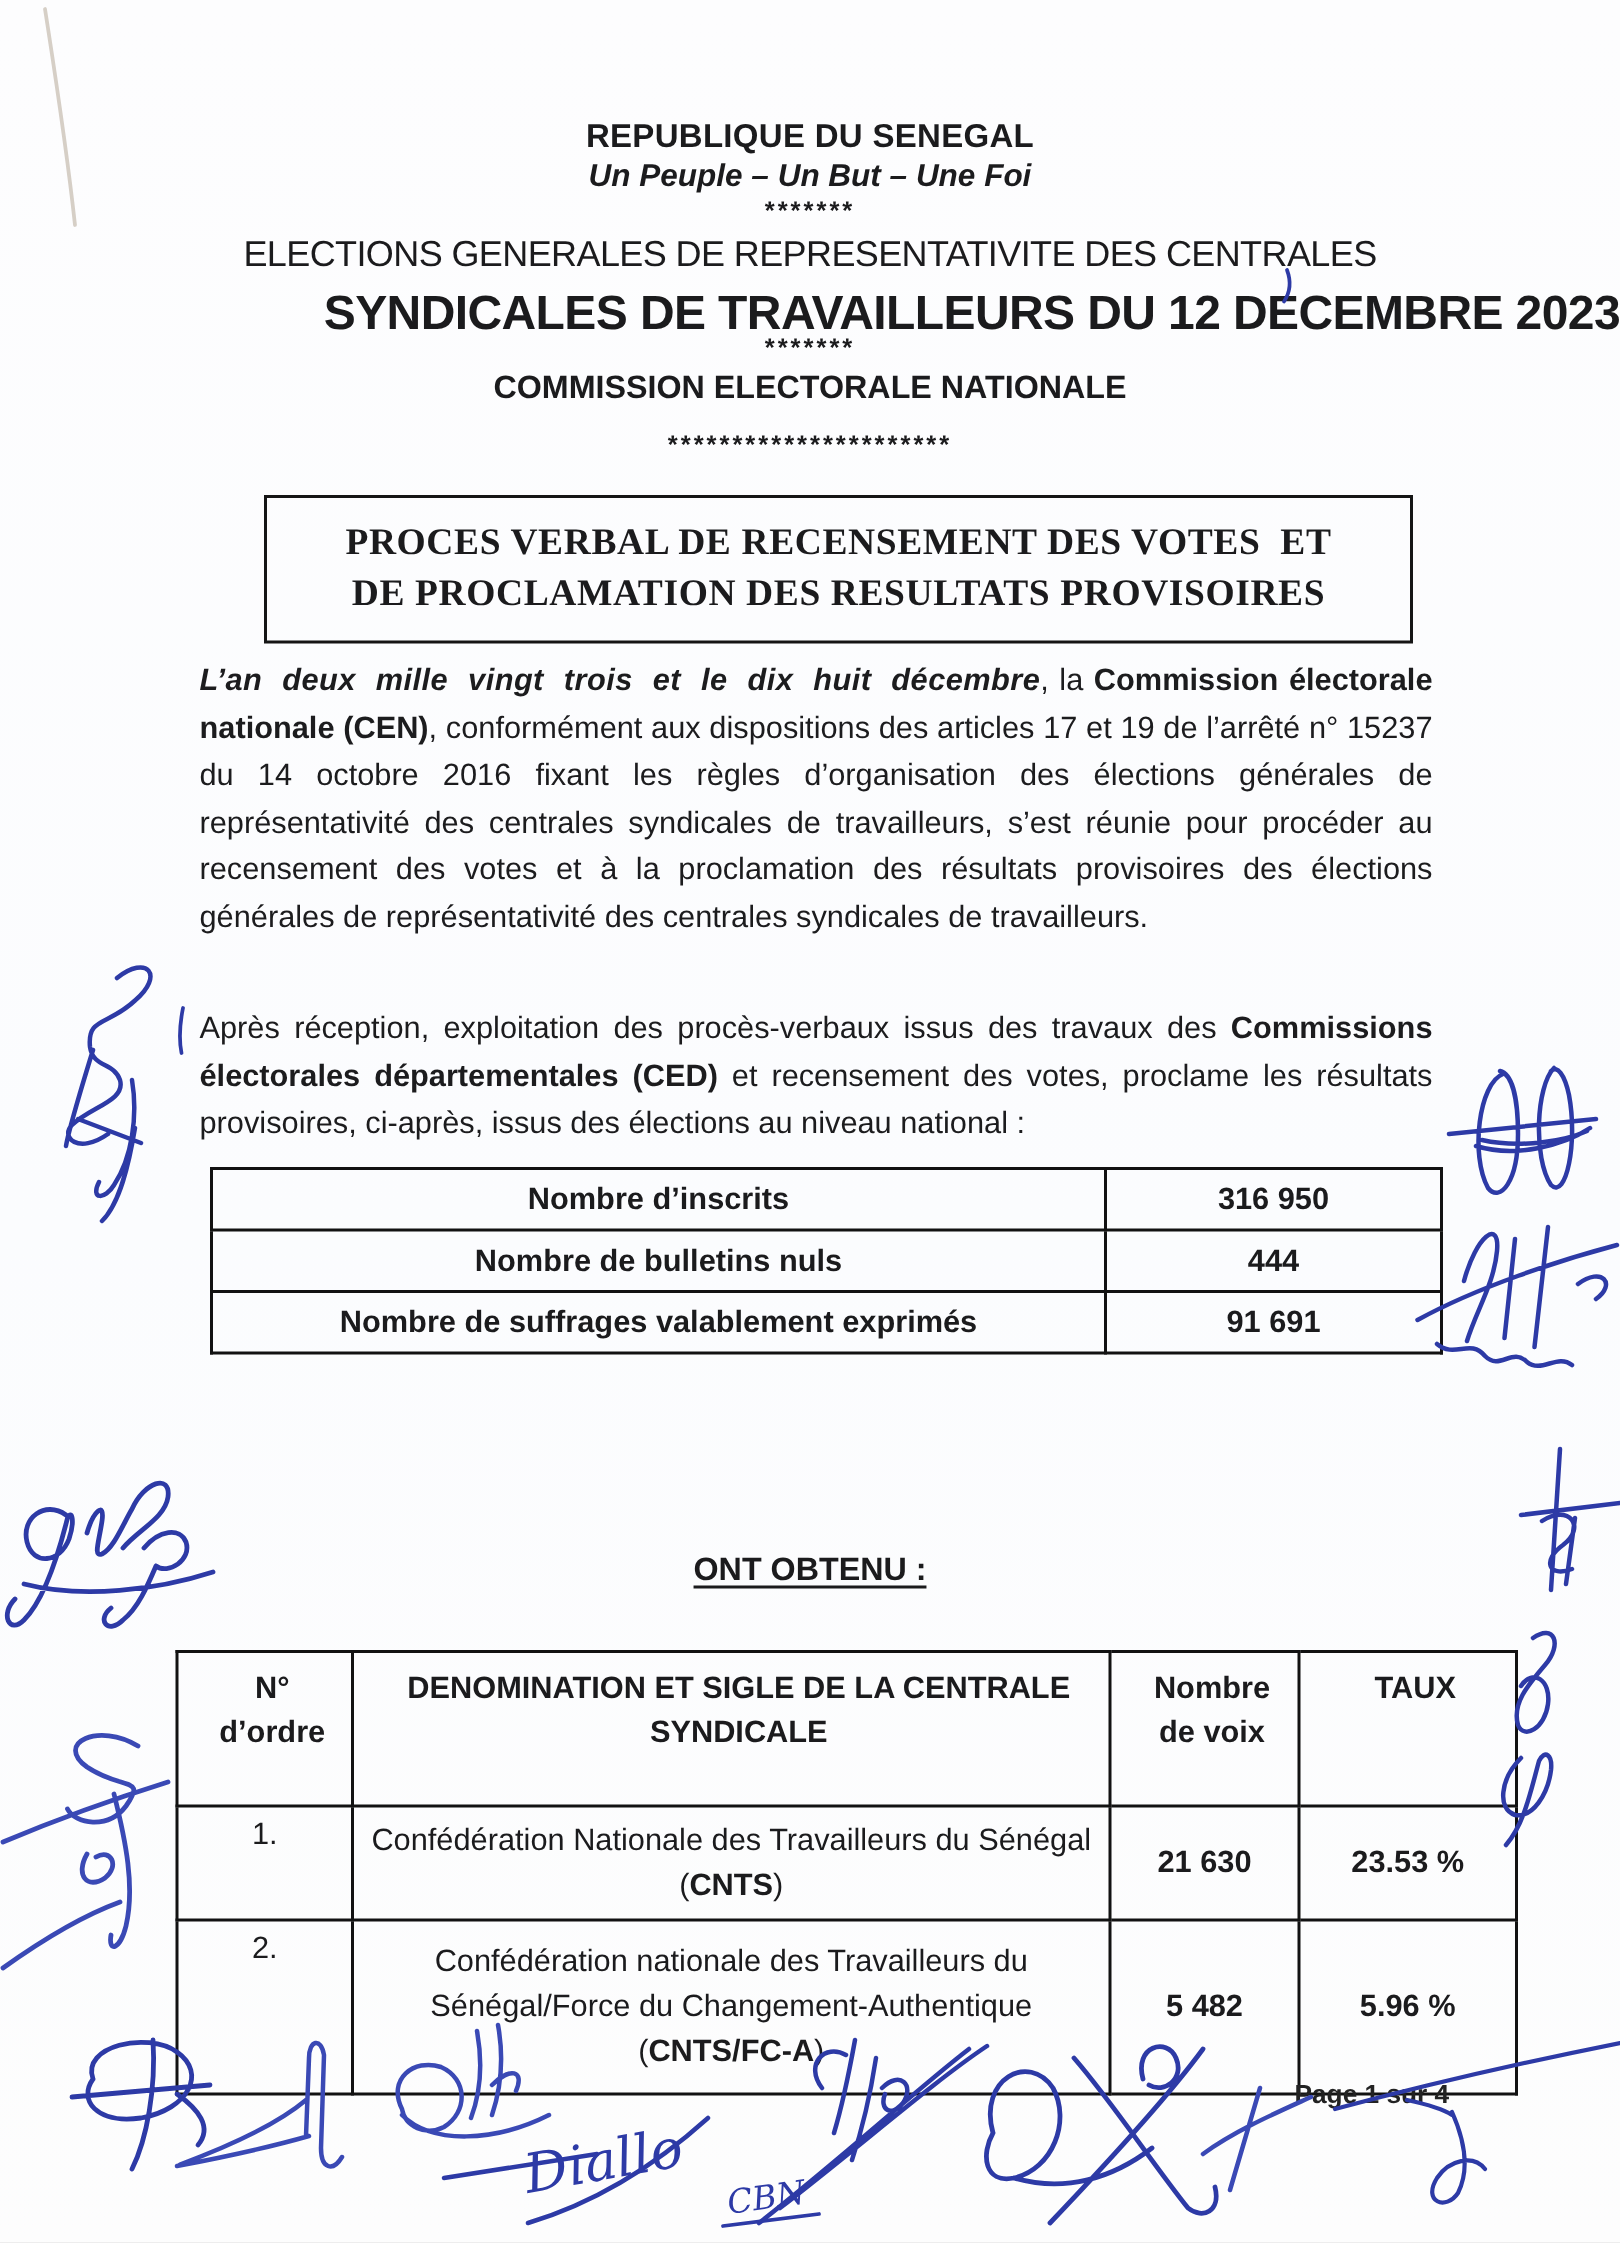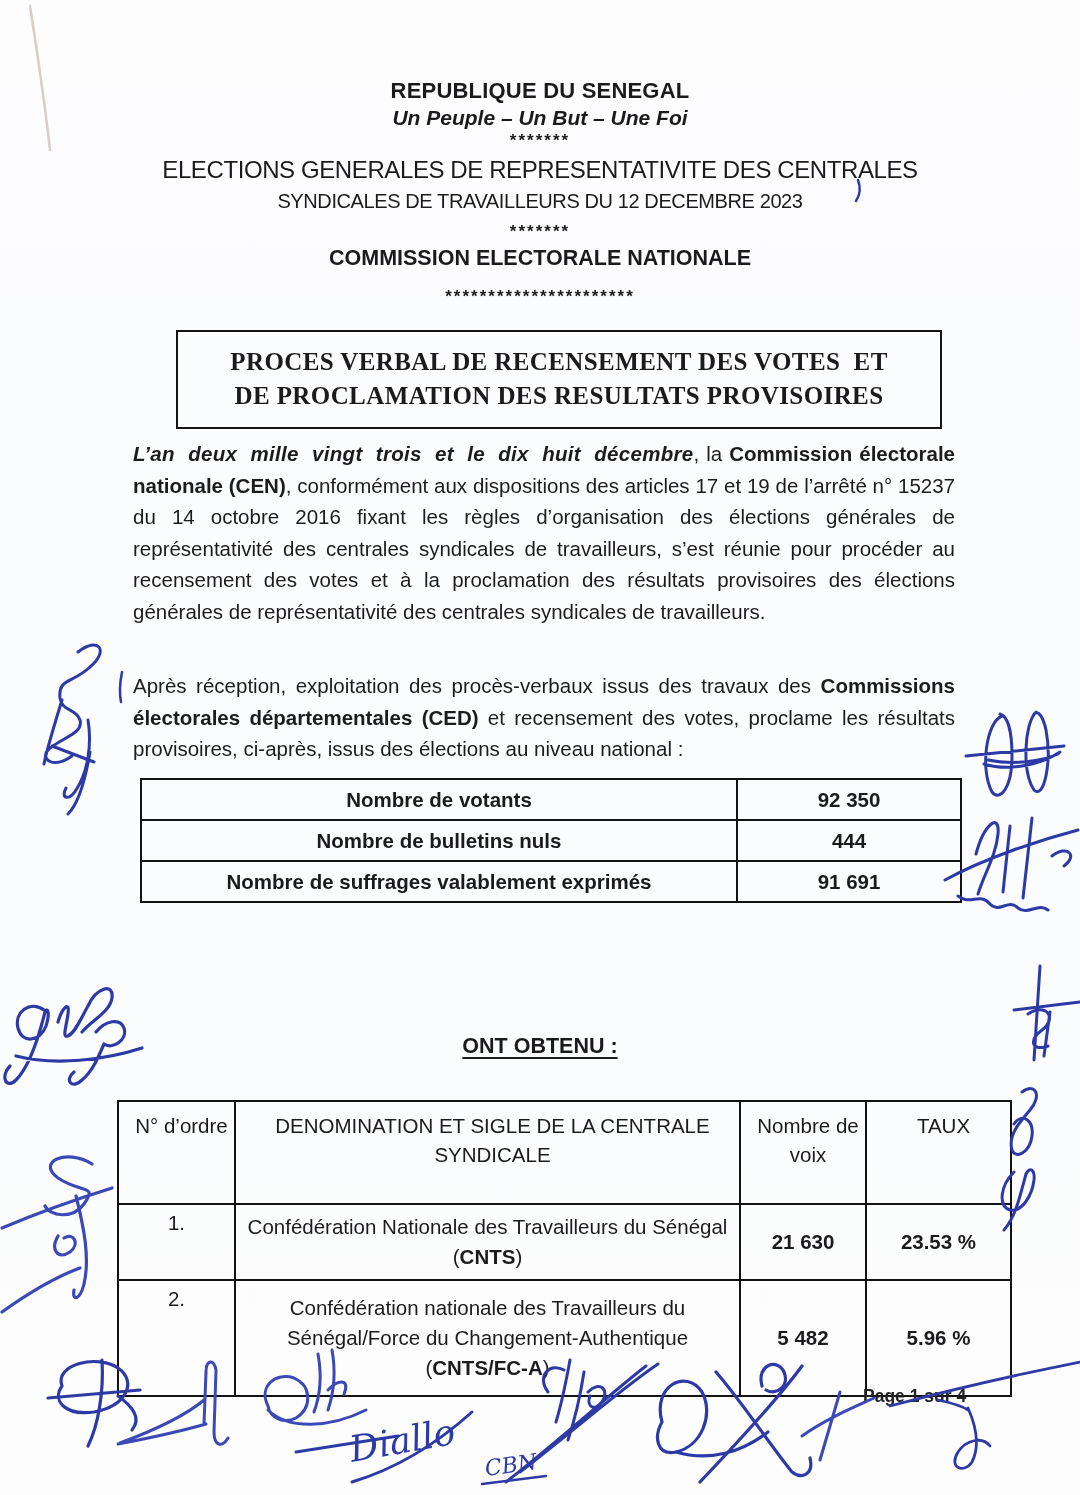--- a/index.html
+++ b/index.html
@@ -12,21 +12,21 @@
     color:#1b1b1d;
     overflow:hidden;
   }
   .abs{position:absolute;}
   .ctr{left:0;right:0;text-align:center;}
   .hdr-country{top:78px;font-size:22px;font-weight:700;letter-spacing:.2px;}
   .hdr-motto{top:106px;font-size:21px;font-style:italic;font-weight:600;}
   .hdr-stars{font-size:17px;font-weight:700;letter-spacing:2px;}
   .s1{top:131px;} .s2{top:222px;} .s3{top:287px;}
   .hdr-elect1{top:156px;font-size:24px;font-weight:400;letter-spacing:-.4px;}
-  .hdr-elect2{top:190px;font-size:20px;font-weight:400;letter-spacing:-.4px;}
+  .hdr-elect2{top:190px;font-size:32px;font-weight:700;letter-spacing:-.4px;text-align:right;}
   .hdr-comm{top:246px;font-size:21.5px;font-weight:700;}
   .titlebox{
     left:176px;top:330px;width:750px;
     border:2.5px solid #151515;
     padding:13px 6px 14px 6px;
     text-align:center;
     font-family:"Liberation Serif",serif;
     font-weight:700;font-size:25px;line-height:34px;
     letter-spacing:.4px;
   }
@@ -42,21 +42,21 @@
   table{border-collapse:collapse;}
   td{border:2px solid #121212;}
   .t1{left:140px;top:778px;}
   .t1 td{height:39px;text-align:center;font-weight:700;font-size:20.5px;padding:0 4px;}
   .t1 .lab{width:586px;}
   .t1 .val{width:214px;}
   .ont{top:1034px;font-size:21.5px;font-weight:700;}
   .ont span{text-decoration:underline;text-underline-offset:4px;}
   .t2{left:117px;top:1100px;font-size:20.5px;}
   .t2 td{padding:4px 6px;text-align:center;}
-  .t2 .h{font-weight:400;padding-left:16px;}
+  .t2 .h{font-weight:700;padding-left:16px;}
   .t2 .c-ord{width:93px;}
   .t2 .c-name{width:481px;}
   .t2 .c-vot{width:102px;}
   .t2 .c-tx{width:121px;}
   .t2 .hrow td{height:88px;vertical-align:top;padding-top:9px;font-size:20.5px;line-height:29px;}
   .t2 .hname{vertical-align:middle;padding-top:26px;font-size:21px;}
   .t2 .r1 td{height:64px;}
   .t2 .r2 td{height:104px;}
   .t2 .ord{vertical-align:top;padding-top:6px;}
   .t2 .name{vertical-align:middle;line-height:30px;}
@@ -86,23 +86,23 @@
     <div>PROCES VERBAL DE RECENSEMENT DES VOTES  ET</div>
     <div>DE PROCLAMATION DES RESULTATS PROVISOIRES</div>
   </div>
 
   <div class="abs para p1"><span class="bi">L’an deux mille vingt trois et le dix huit décembre</span><span>, la </span><span class="b">Commission électorale nationale (CEN)</span><span>, conformément aux dispositions des articles 17 et 19 de l’arrêté n° 15237 du 14 octobre 2016 fixant les règles d’organisation des élections générales de représentativité des centrales syndicales de travailleurs, s’est réunie pour procéder au recensement des votes et à la proclamation des résultats provisoires des élections générales de représentativité des centrales syndicales de travailleurs.</span></div>
 
   <div class="abs para p2"><span>Après réception, exploitation des procès-verbaux issus des travaux des </span><span class="b">Commissions électorales départementales (CED)</span><span> et recensement des votes, proclame les résultats provisoires, ci-après, issus des élections au niveau national :</span></div>
 
   <table class="abs t1">
     <tbody>
-    <tr>
-      <td class="lab">Nombre de votants</td>
-      <td class="val">92 350</td>
+        <tr>
+      <td class="lab">Nombre d’inscrits</td>
+      <td class="val">316 950</td>
     </tr>
     <tr>
       <td class="lab">Nombre de bulletins nuls</td>
       <td class="val">444</td>
     </tr>
     <tr>
       <td class="lab">Nombre de suffrages valablement exprimés</td>
       <td class="val">91 691</td>
     </tr>
   </tbody>

